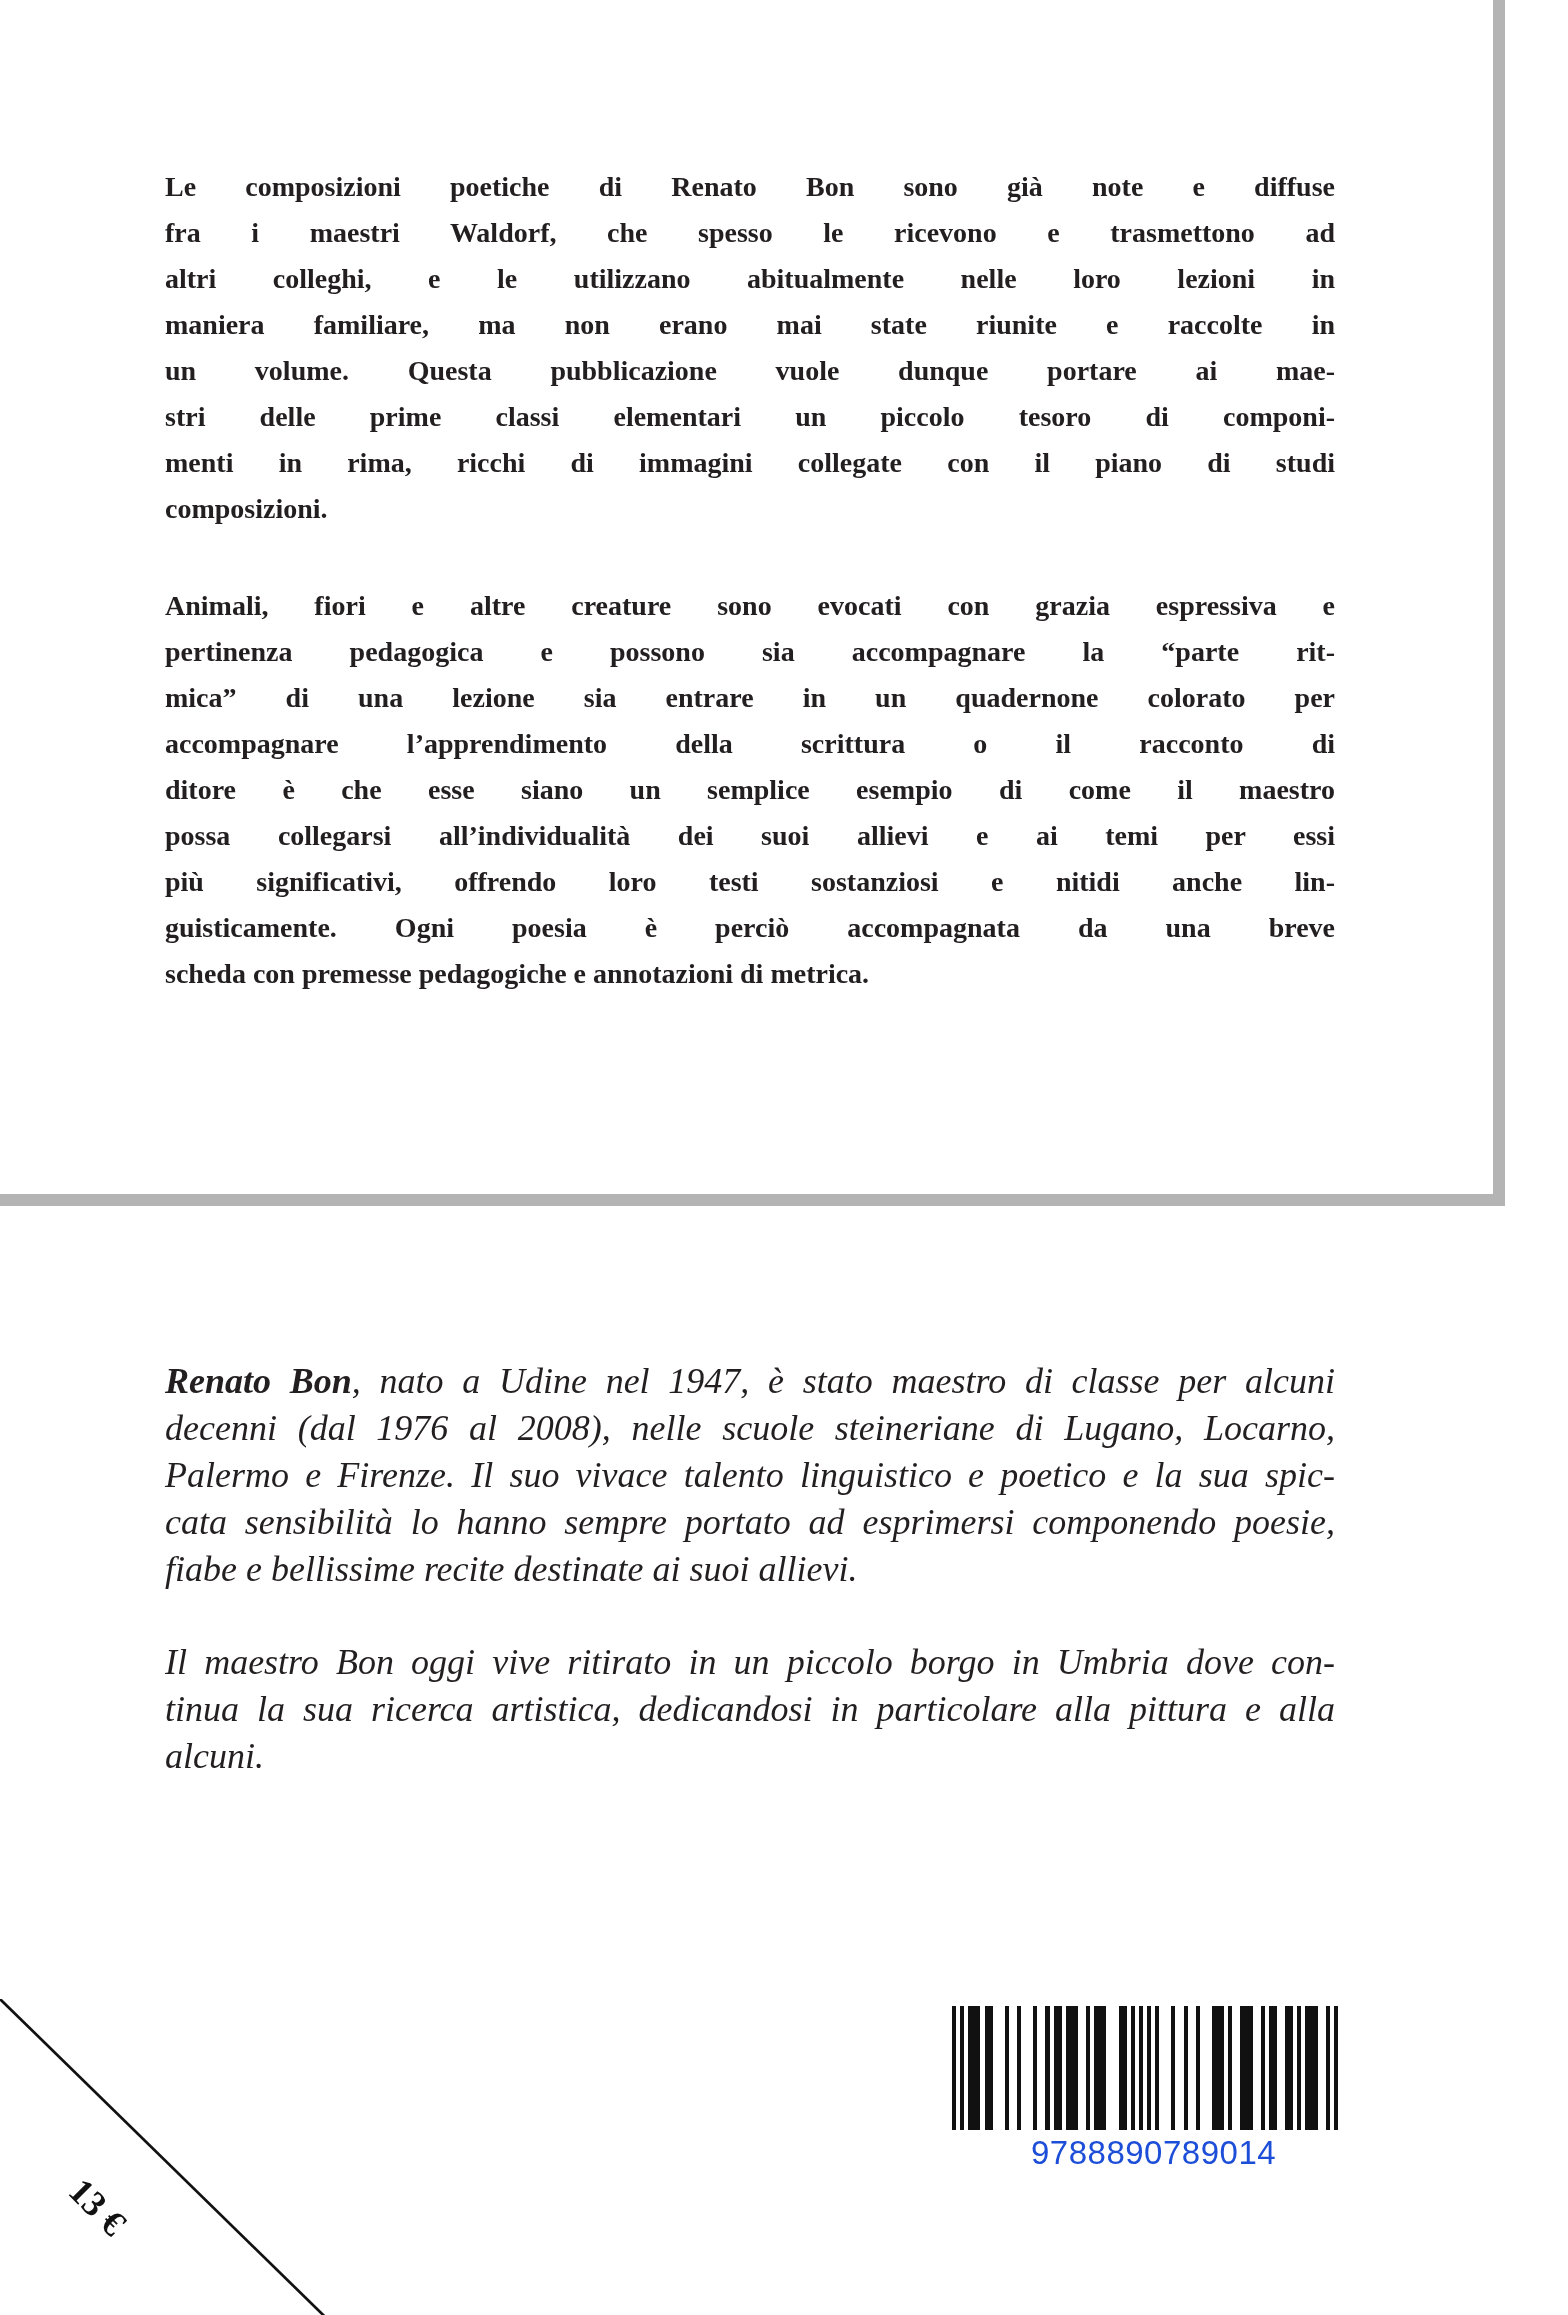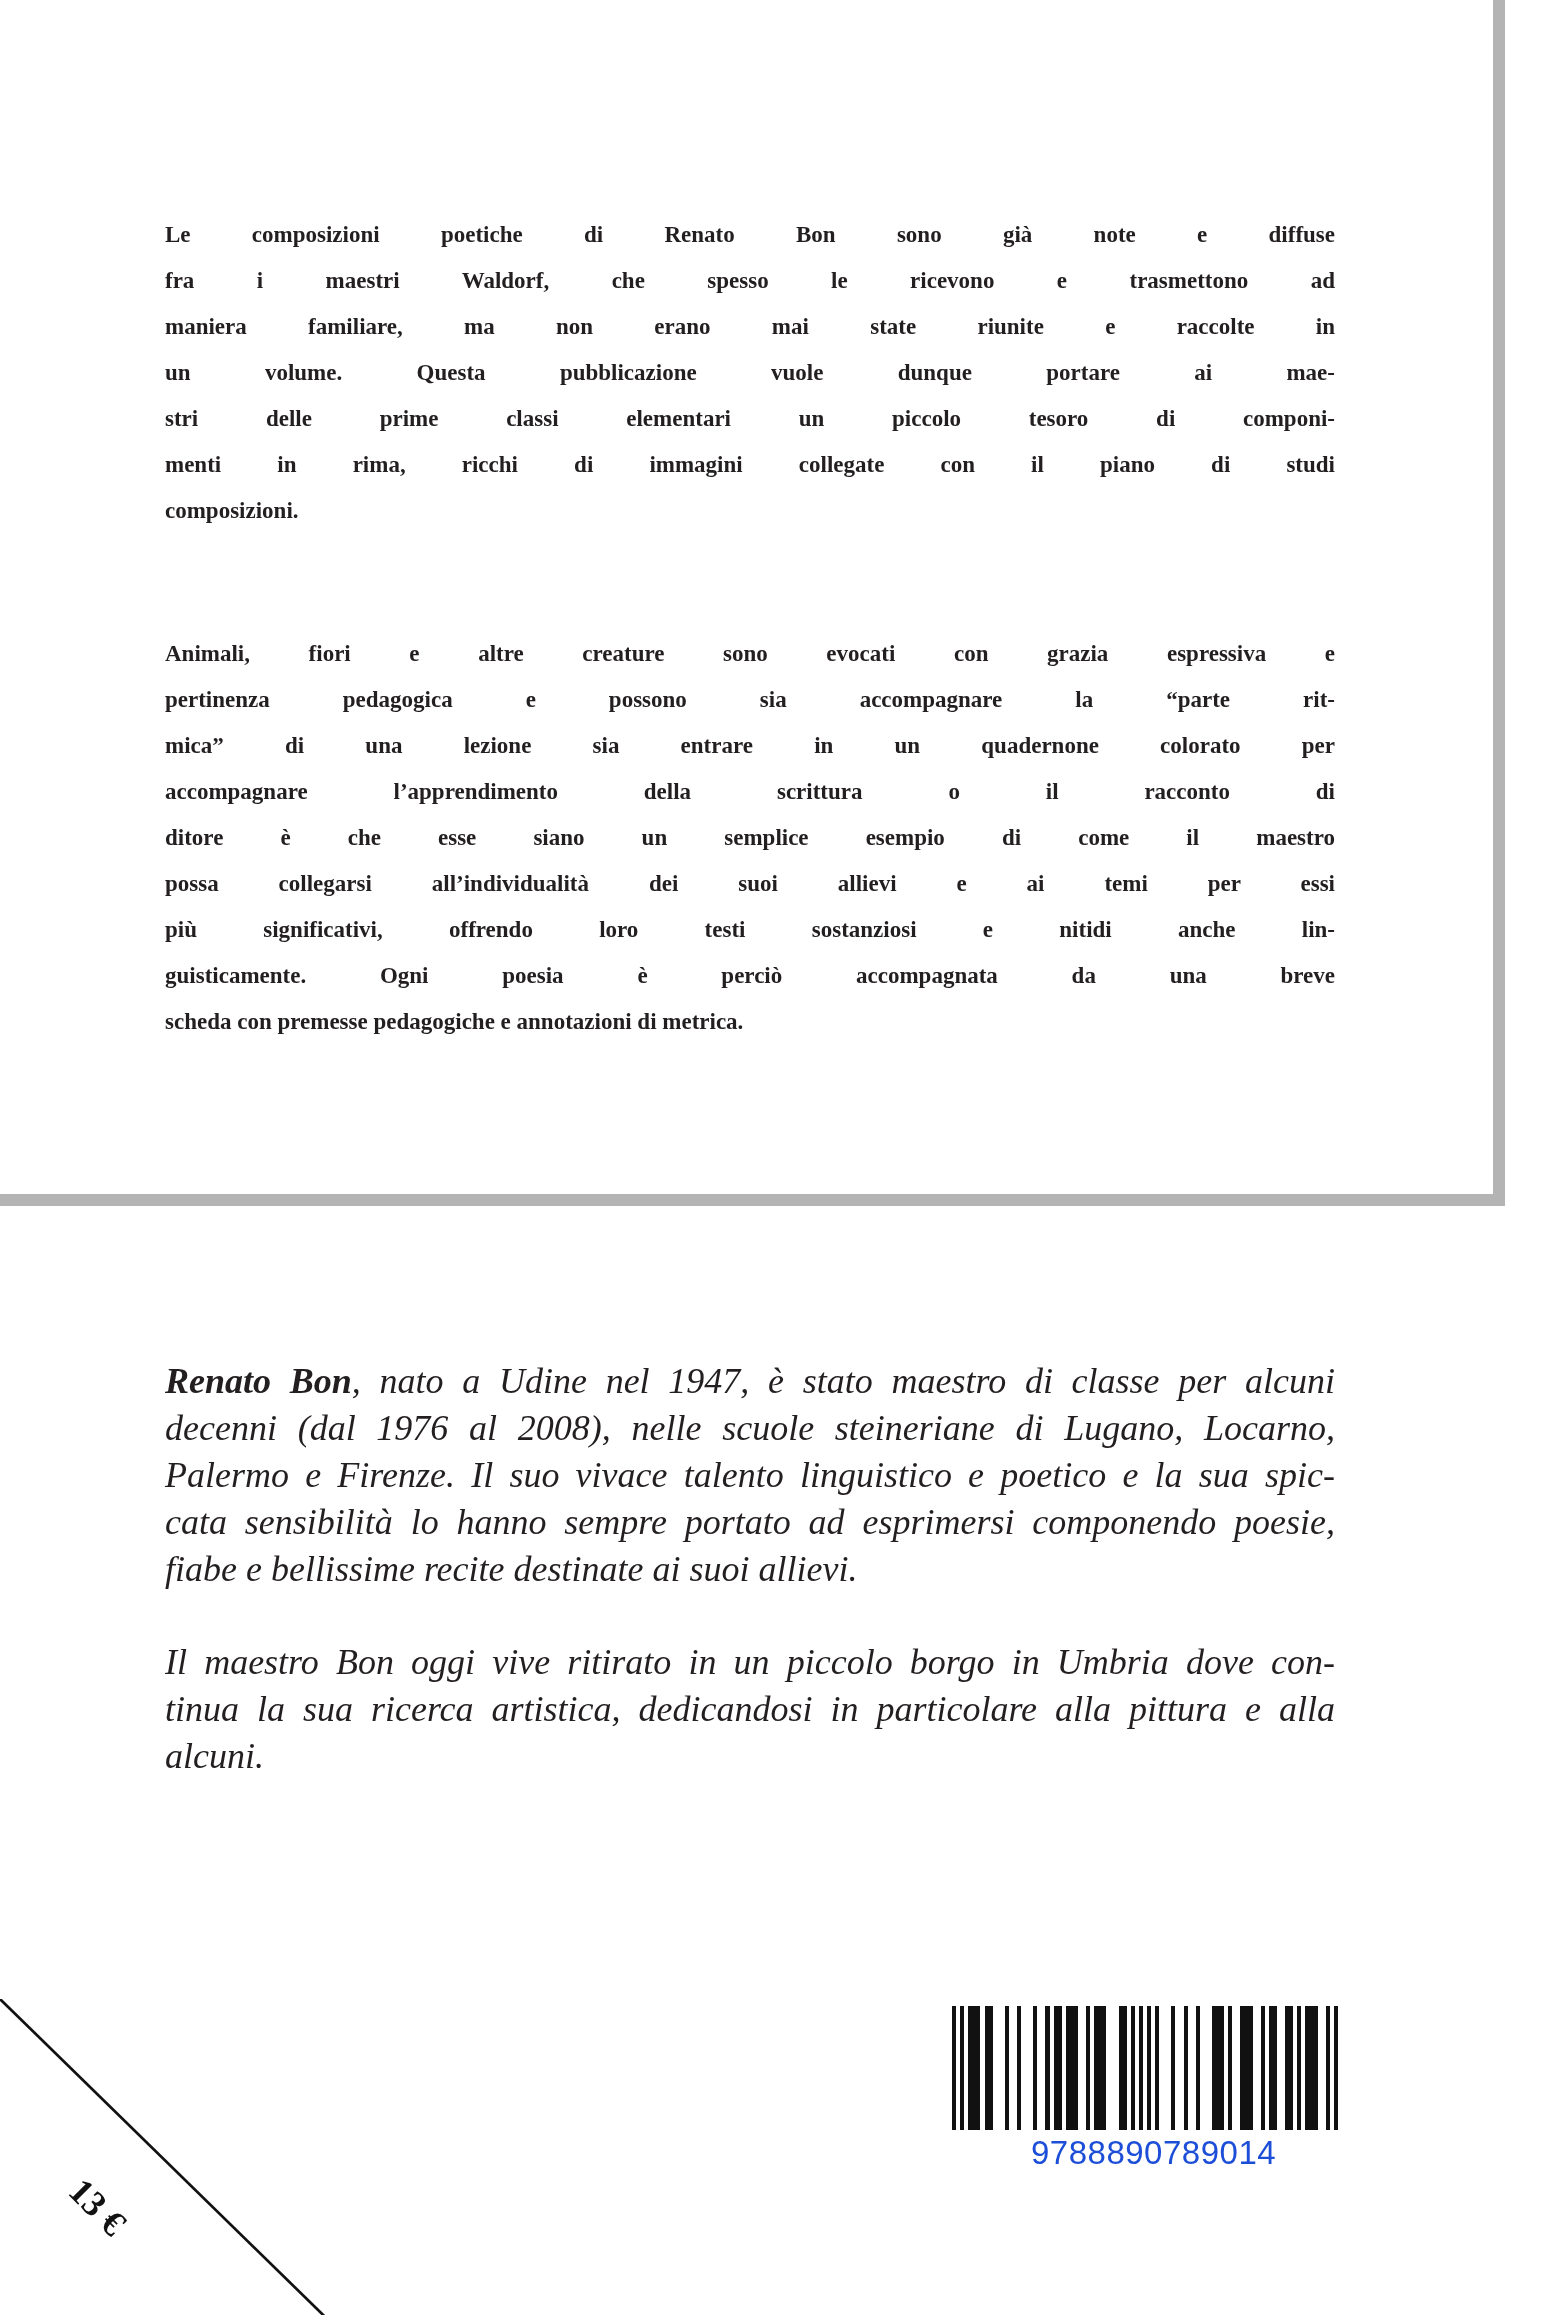--- a/index.html
+++ b/index.html
@@ -3,21 +3,21 @@
 <meta charset="utf-8">
 <style>
   html, body { margin: 0; padding: 0; background: #ffffff; }
   body { width: 1569px; height: 2316px; position: relative; overflow: hidden; color: #231f20; }
   .abs { position: absolute; }
   .frame-v { left: 1493px; top: 0; width: 11.8px; height: 1206px; background: #b4b4b4; }
   .frame-h { left: 0; top: 1194px; width: 1504px; height: 11.8px; background: #b4b4b4; }
   .block { position: absolute; left: 165px; width: 1170px; }
   .line { display: block; white-space: nowrap; text-align: justify; text-align-last: justify; height: 46px; line-height: 46px; }
   .line.last { text-align-last: left; }
-  .bold-serif { font-family: "Liberation Serif", "DejaVu Serif", serif; font-weight: bold; font-size: 23px; margin-top: 48px; }
+  .bold-serif { font-family: "Liberation Serif", "DejaVu Serif", serif; font-weight: bold; font-size: 28px; }
   .italic-serif { font-family: "Liberation Serif", "DejaVu Serif", serif; font-style: italic; font-size: 36px; }
   .italic-serif .line { height: 47px; line-height: 47px; }
   .author-name { font-weight: bold; }
   #p1 { top: 164px; }
   #p2 { top: 583px; }
   #b1 { top: 1358px; }
   #b2 { top: 1639px; }
   .barcode { position: absolute; left: 952px; top: 2006px; width: 386px; height: 124px; display: flex; }
   .barcode .m { flex: 1 1 0; height: 100%; }
   .barcode .m.on { background: #111111; }
@@ -28,20 +28,21 @@
 </head>
 <body>
 
 <div class="abs frame-v"></div>
 <div class="abs frame-h"></div>
 
 <section>
   <div id="p1" class="block bold-serif">
     <span class="line">Le composizioni poetiche di Renato Bon sono già note e diffuse</span>
     <span class="line">fra i maestri Waldorf, che spesso le ricevono e trasmettono ad</span>
+    <span class="line">altri colleghi, e le utilizzano abitualmente nelle loro lezioni in</span>
     <span class="line">maniera familiare, ma non erano mai state riunite e raccolte in</span>
     <span class="line">un volume. Questa pubblicazione vuole dunque portare ai mae-</span>
     <span class="line">stri delle prime classi elementari un piccolo tesoro di componi-</span>
     <span class="line">menti in rima, ricchi di immagini collegate con il piano di studi</span>
     <span class="line last">composizioni.</span>
   </div>
 
   <div id="p2" class="block bold-serif">
     <span class="line">Animali, fiori e altre creature sono evocati con grazia espressiva e</span>
     <span class="line">pertinenza pedagogica e possono sia accompagnare la “parte rit-</span>

